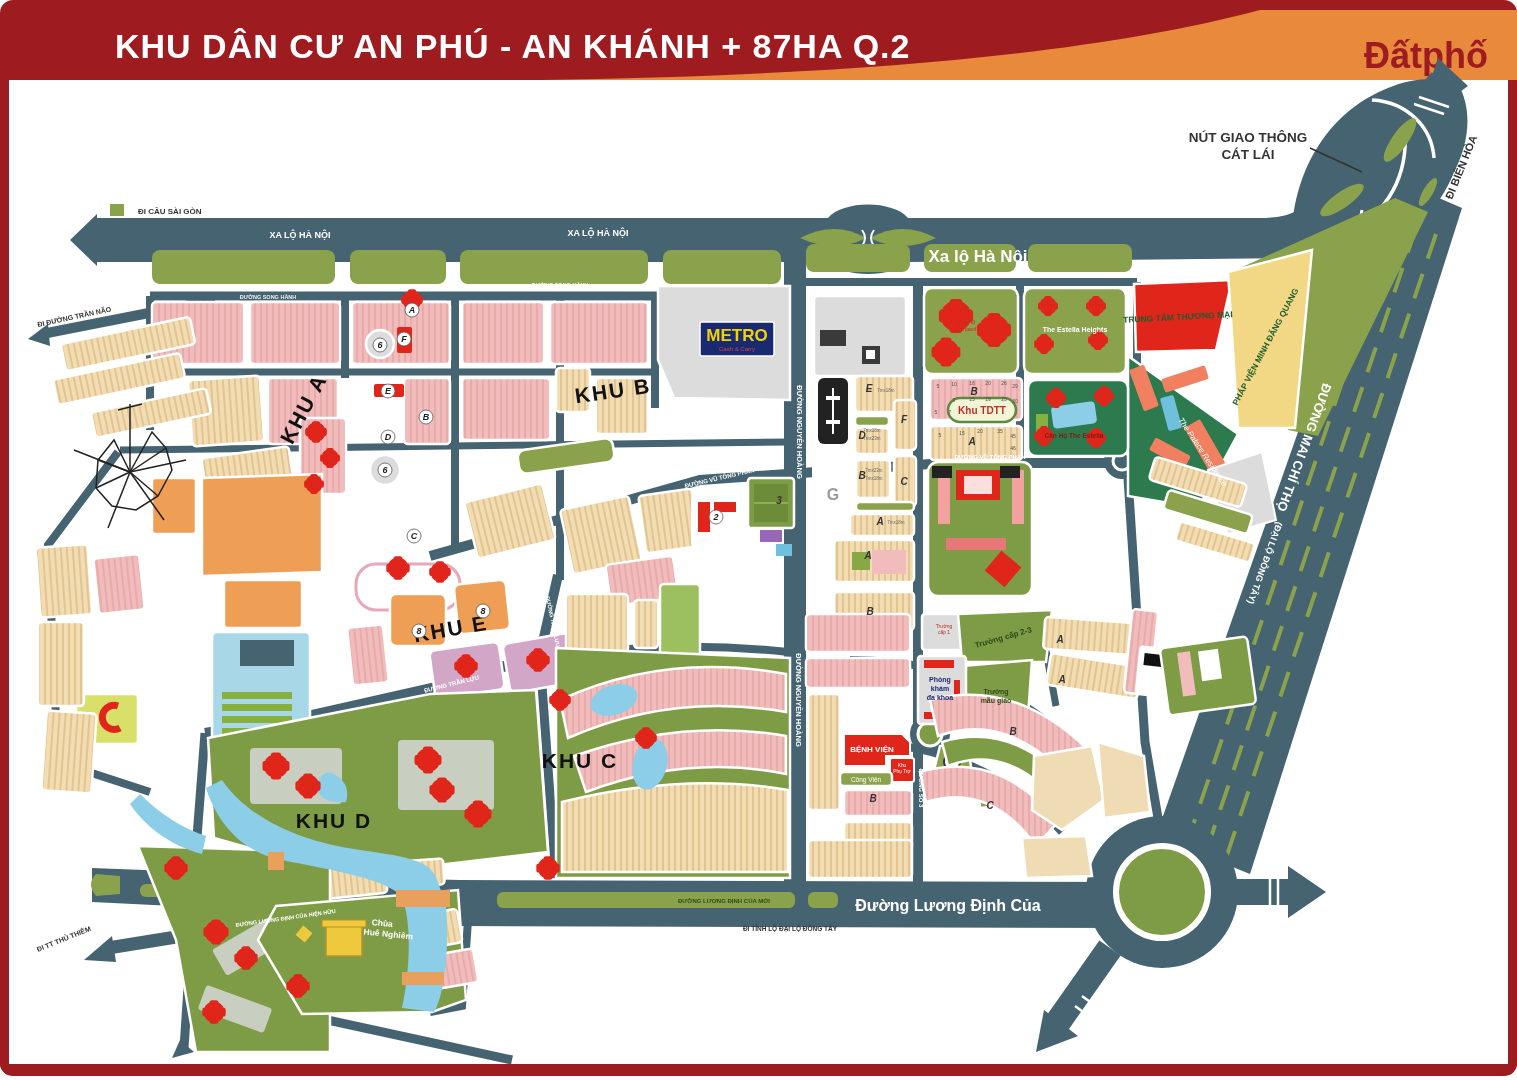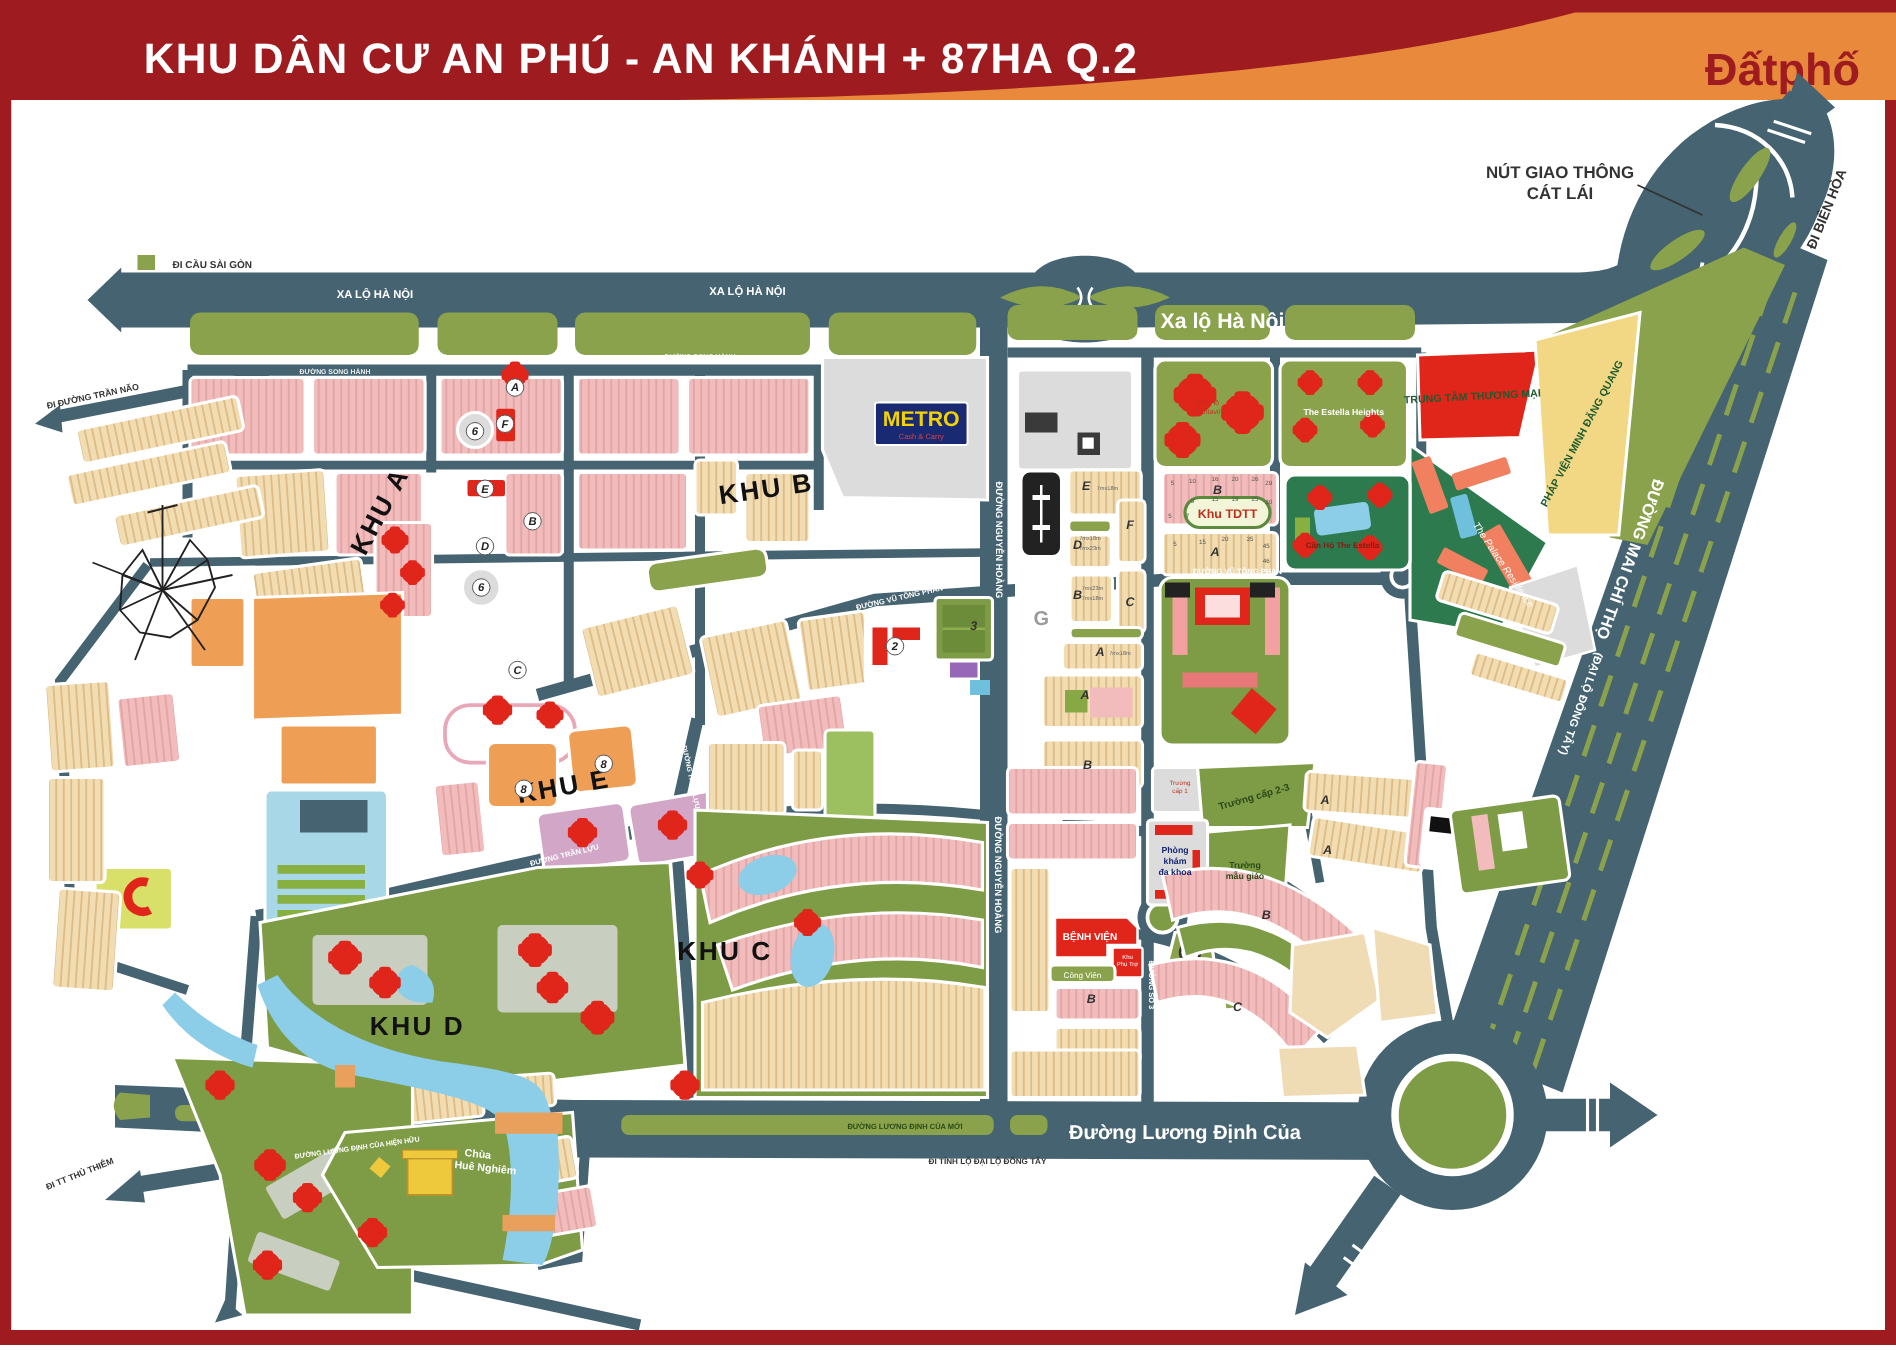--- a/index.html
+++ b/index.html
@@ -1,16 +1,16 @@
 <!DOCTYPE html>
 <html><head>
 <meta charset="utf-8">
 <style>
   html,body{margin:0;padding:0;background:#fff;}
-  .stage{position:relative;width:1517px;height:1076px;overflow:hidden;background:#fff;}
+  .stage{position:relative;width:1517px;height:1076px;overflow:hidden;background:#fff;border-radius:13px;}
   svg{display:block;}
   svg text{font-family:"Liberation Sans","DejaVu Sans",sans-serif;}
   
   .rd{fill:#456370;}
   .rds{stroke:#456370;fill:none;}
   .olv{fill:#8AA24B;}
   .org{fill:#EE9E55;stroke:#fff;stroke-width:2.5;}
   .red{fill:#E0251B;}
   .sal{fill:#F08060;}
   .yel{fill:#F2D884;stroke:#fff;stroke-width:2.5;}

